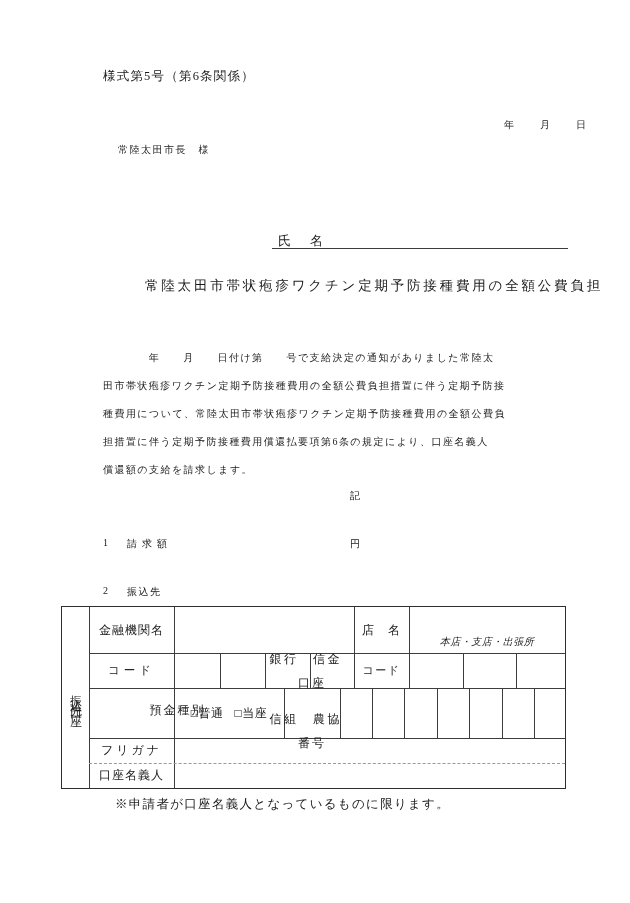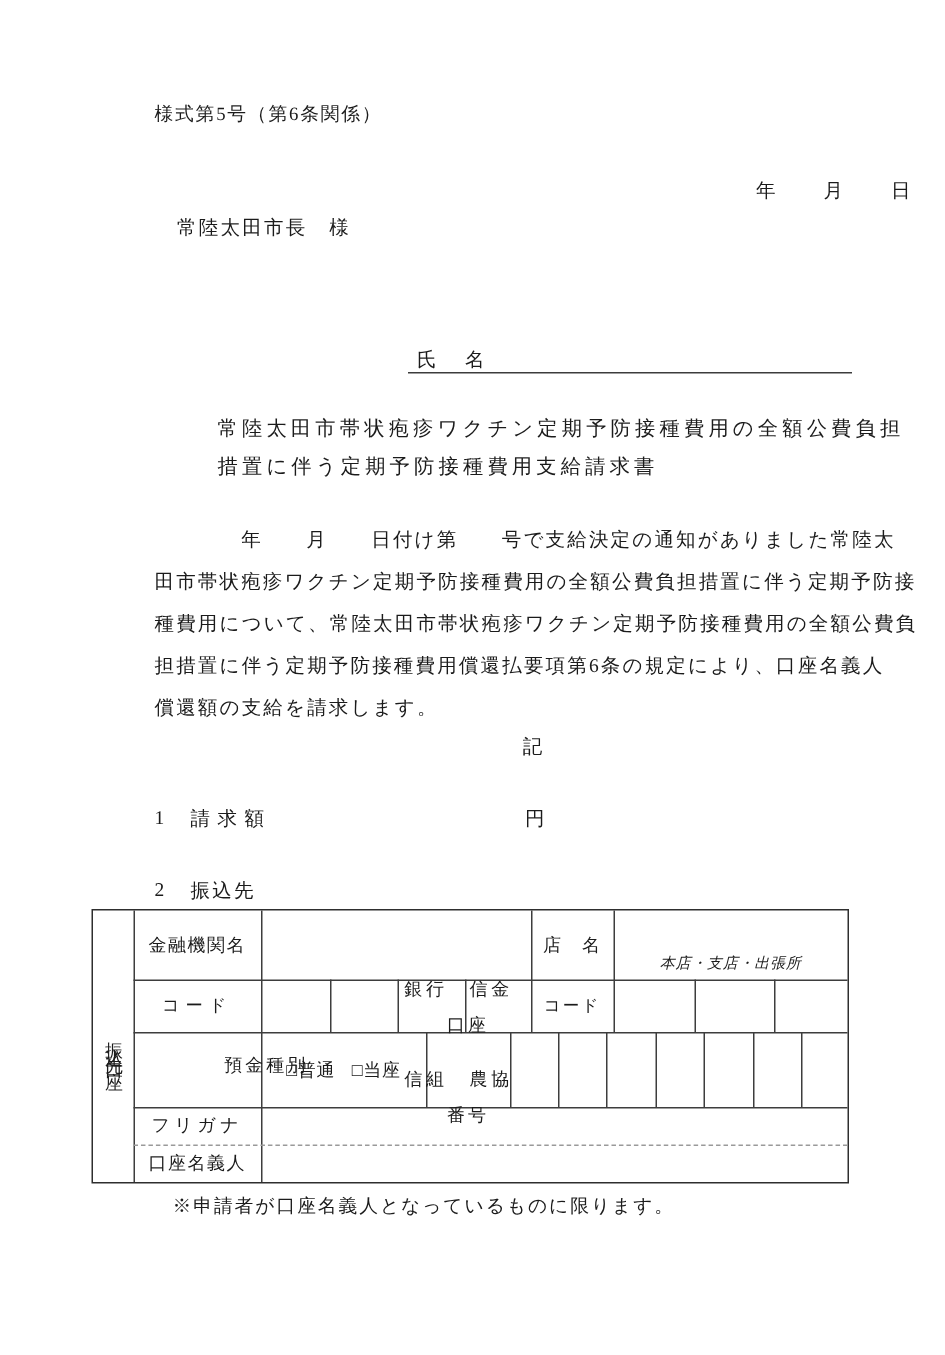--- a/index.html
+++ b/index.html
@@ -3,21 +3,21 @@
 <meta charset="utf-8">
 <style>
   html,body{margin:0;padding:0;background:#ffffff;}
   .page{
     position:relative;width:630px;height:903px;background:#ffffff;
     font-family:"Liberation Serif","DejaVu Serif",serif;color:#1b1b1b;overflow:hidden;
   }
   .abs{position:absolute;white-space:pre;margin-left:40px;}
   .fs12{font-size:12px;}
   .fs125{font-size:12.5px;}
-  .fs13{font-size:13px;}
+  .fs13{font-size:10px;}
   .fs135{font-size:13.5px;}
   .ufield{position:absolute;border-bottom:1px solid #3c3c3c;height:17px;}
   .ufield span{padding-left:6px;font-size:13px;letter-spacing:3px;white-space:pre;}
   .tbl{position:absolute;left:61px;top:606px;width:505px;height:183px;border:1px solid #2e2e2e;box-sizing:border-box;background:#fff;}
   .vline{position:absolute;width:0;border-left:1px solid #3d3d3d;}
   .hline{position:absolute;height:0;border-top:1px solid #3d3d3d;}
   .hdash{position:absolute;height:0;border-top:1px dashed #9a9a9a;}
   .cell{position:absolute;display:flex;align-items:center;justify-content:center;white-space:pre;}
   .vtext{writing-mode:vertical-rl;text-orientation:upright;letter-spacing:5px;font-size:12px;}
   .banktypes{position:absolute;text-align:right;line-height:20px;font-size:12px;letter-spacing:2.5px;white-space:pre;}
@@ -33,21 +33,20 @@
   <div class="abs fs13" style="left:464px;top:118px;letter-spacing:2px">年　　月　　日</div>
 
   <div class="abs fs13" style="left:78px;top:143px;letter-spacing:1.5px">常陸太田市長　様</div>
 
 
   <div class="ufield" style="left:272px;top:231px;width:296px;">
     <span>氏　名</span>
   </div>
 
   <div class="abs fs135" style="left:105px;top:277px;letter-spacing:2.8px">常陸太田市帯状疱疹ワクチン定期予防接種費用の全額公費負担</div>
-  <div class="abs fs135" style="left:105px;top:302px;letter-spacing:2.8px">措置に伴う定期予防接種費用支給請求書</div>
 
   <div class="abs fs13" style="left:63px;top:351px;letter-spacing:1.45px">　　　　年　　月　　日付け第　　号で支給決定の通知がありました常陸太</div>
   <div class="abs fs13" style="left:63px;top:379px;letter-spacing:1.45px">田市帯状疱疹ワクチン定期予防接種費用の全額公費負担措置に伴う定期予防接</div>
   <div class="abs fs13" style="left:63px;top:407px;letter-spacing:1.45px">種費用について、常陸太田市帯状疱疹ワクチン定期予防接種費用の全額公費負</div>
   <div class="abs fs13" style="left:63px;top:435px;letter-spacing:1.45px">担措置に伴う定期予防接種費用償還払要項第6条の規定により、口座名義人</div>
   <div class="abs fs13" style="left:63px;top:463px;letter-spacing:1.45px">償還額の支給を請求します。</div>
 
   <div class="abs fs13" style="left:0;top:489px;width:630px;text-align:center">記</div>
 
   <div class="abs fs13" style="left:63px;top:537px;">1</div>

